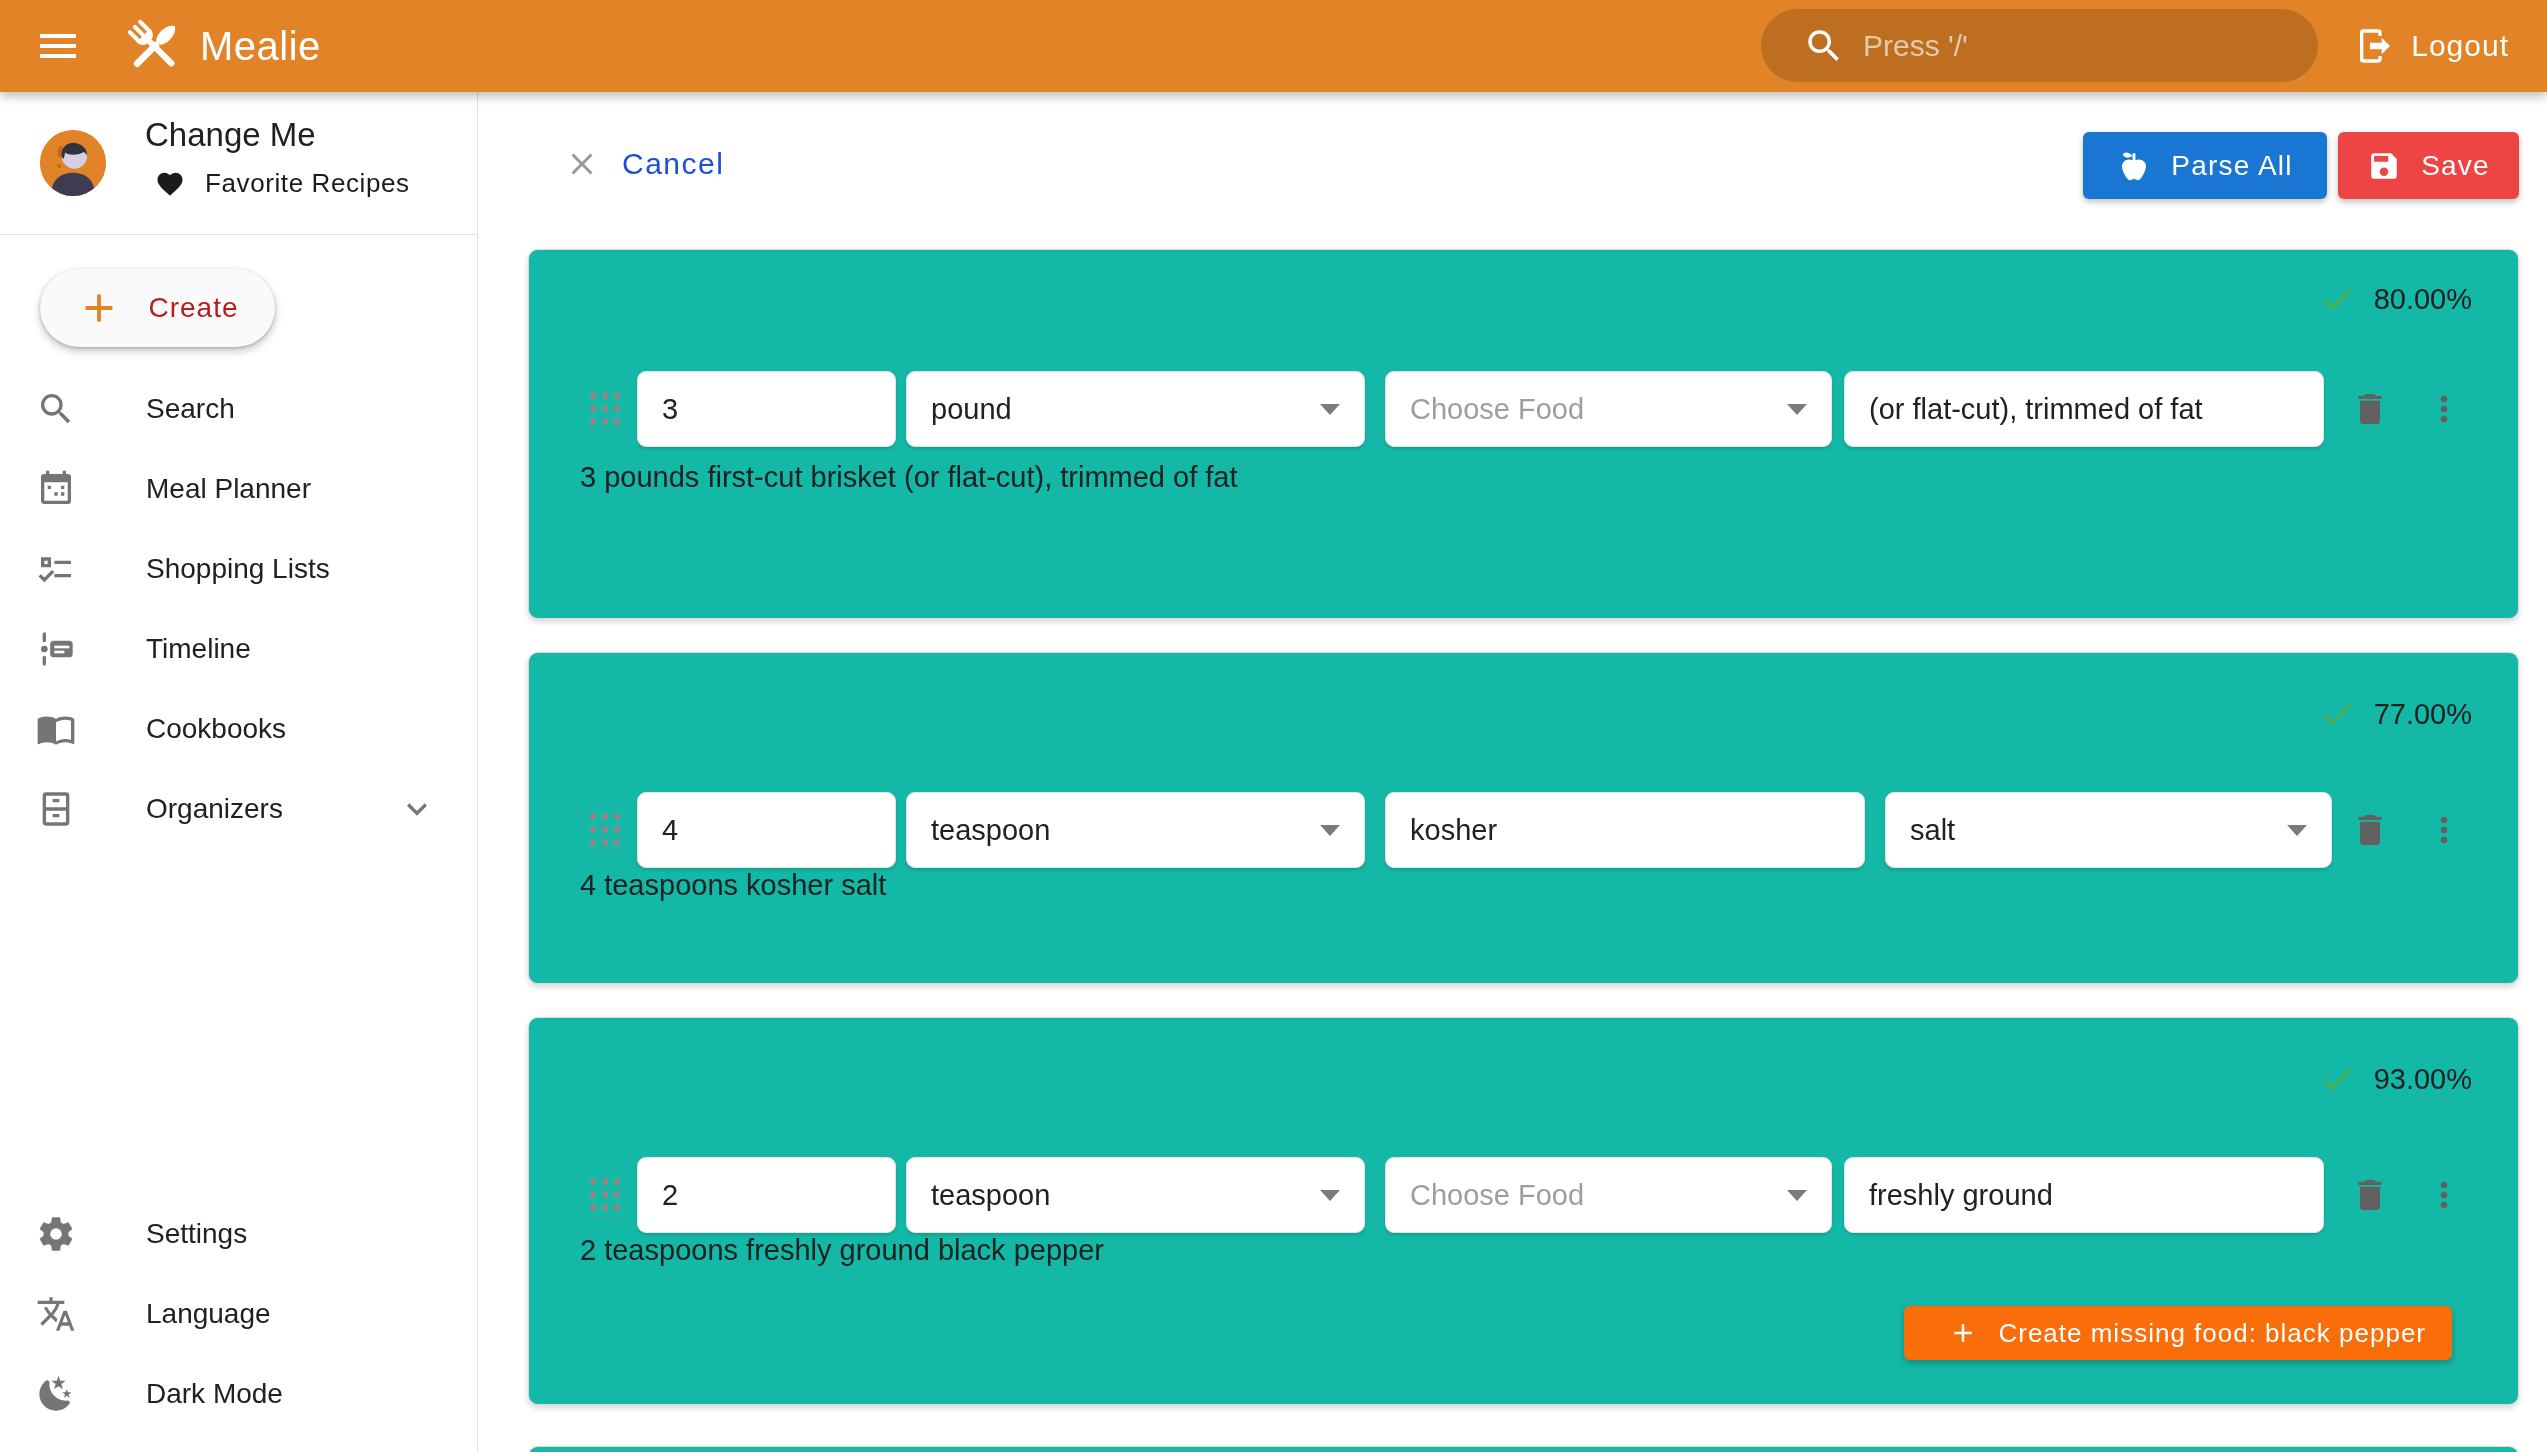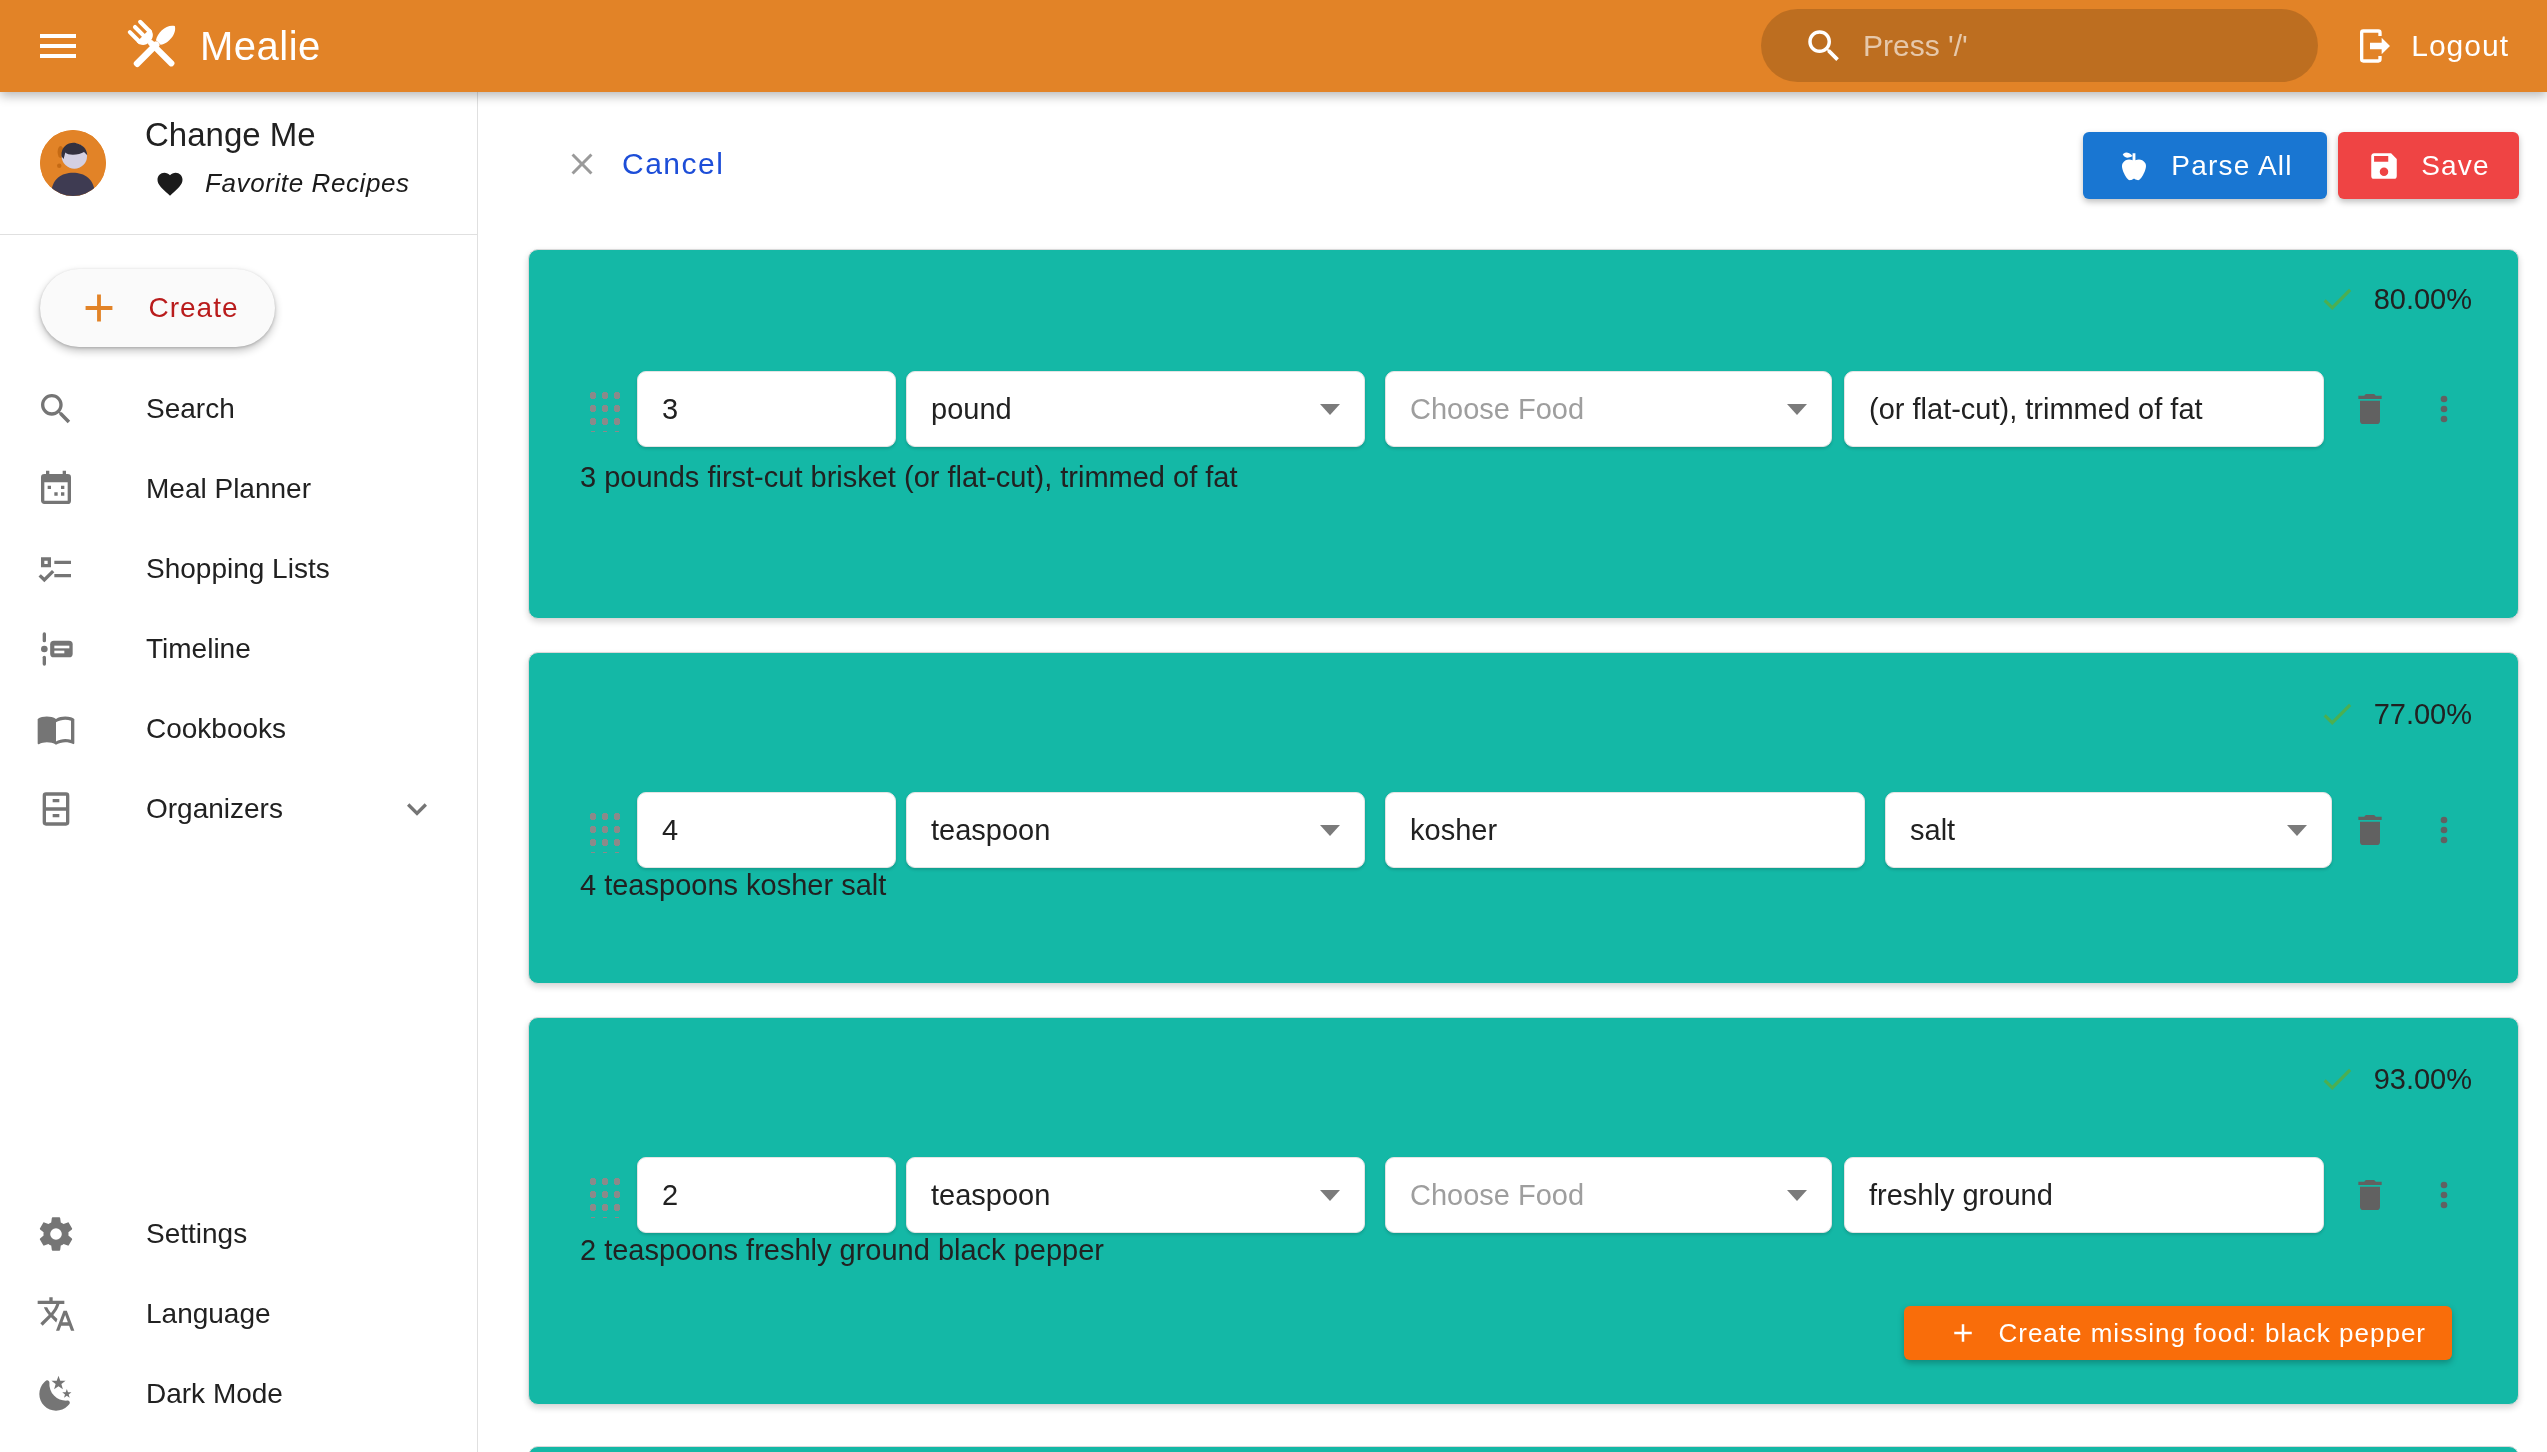--- a/index.html
+++ b/index.html
@@ -26,21 +26,21 @@
     gap:16px; color:#fff; font-size:30px; font-weight:500; letter-spacing:1px; cursor:pointer; padding:0 10px; }
   .logout svg { width:40px; height:40px; fill:#fff; }
 
   
   .sidebar { position:absolute; left:0; top:92px; width:478px; height:1361px; background:#fff;
     border-right:1px solid #E0E0E0; z-index:10; }
   .user-block { position:relative; height:142px; }
   .avatar { position:absolute; left:40px; top:38px; width:66px; height:66px; border-radius:50%;
     overflow:hidden; background:#E28327; cursor:pointer; }
   .user-name { position:absolute; left:145px; top:24px; font-size:33px; color:#212121; }
-  .fav-row { position:absolute; left:155px; top:76px; display:flex; align-items:center; gap:20px; cursor:pointer;font-style:italic; }
+  .fav-row { position:absolute; left:155px; top:76px; display:flex; align-items:center; gap:20px; cursor:pointer; }
   .fav-row svg { width:30px; height:30px; fill:#1b1b1b; }
   .fav-label { font-size:26px; font-weight:500; letter-spacing:0.6px; color:#1b1b1b; }
   .sb-divider { position:absolute; left:0; top:142px; width:100%; height:1px; background:#E0E0E0; }
 
   .create-btn { position:absolute; left:40px; top:177px; width:235px; height:78px; border-radius:39px;
     background:#FAFAFA; box-shadow:0 4px 8px rgba(0,0,0,0.24), 0 1px 3px rgba(0,0,0,0.18);
     display:flex; align-items:center; justify-content:center; gap:26px; cursor:pointer; }
   .create-btn svg { width:46px; height:46px; fill:#E28327; }
   .create-label { font-size:28px; font-weight:500; letter-spacing:1px; color:#b91c1c; }
 

